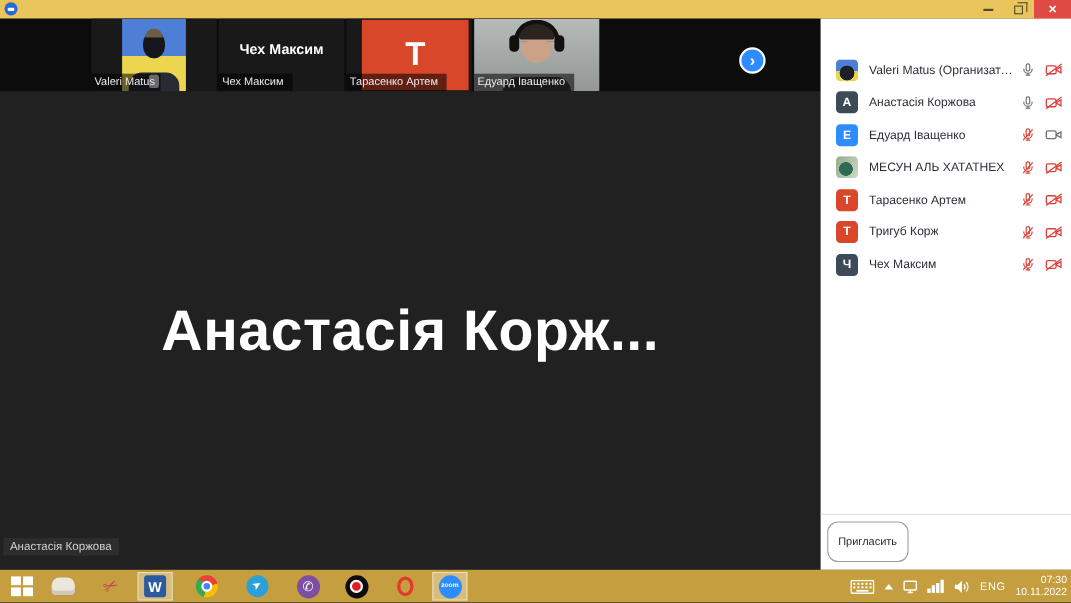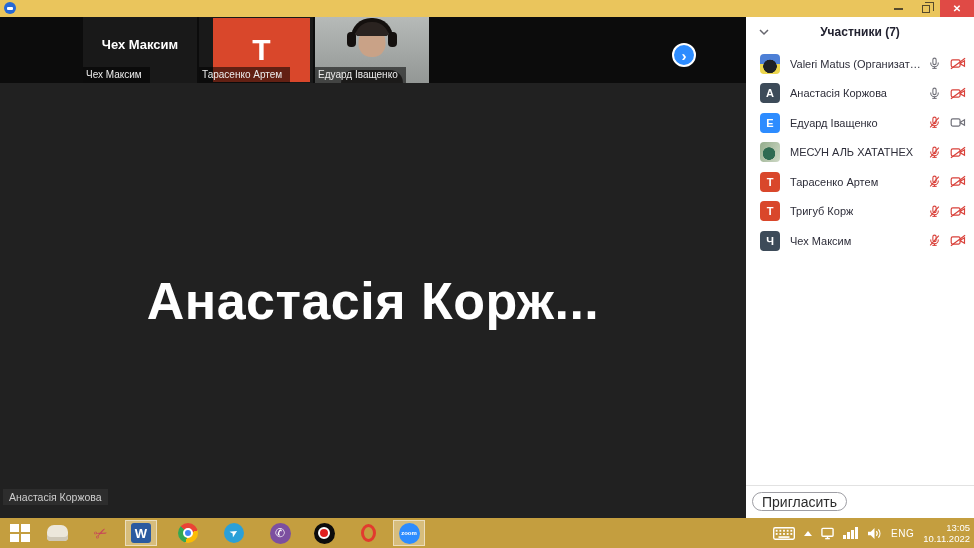--- a/index.html
+++ b/index.html
@@ -55,21 +55,21 @@
   #panel-title { font-size:12px; font-weight:bold; color:#222230; }
   #plist { position:absolute; left:0; top:32px; right:0; }
   .prow { display:flex; align-items:center; height:29.5px; padding:0 8px 0 14px; }
   .avx { width:20px; height:20px; border-radius:4px; flex:none; display:flex; align-items:center; justify-content:center; color:#fff; font-size:11px; font-weight:bold; }
   .av-flag { background:radial-gradient(circle at 50% 62%, #1d2026 0 6.5px, rgba(0,0,0,0) 7px), linear-gradient(180deg,#4d7fd6 0 52%,#ecd64f 52% 100%); }
   .av-green { background:radial-gradient(circle at 45% 58%, #2f6b52 0 6px, rgba(0,0,0,0) 6.5px), linear-gradient(120deg,#93ac8b,#cfd9c6); }
   .pname { margin-left:10px; font-size:11px; color:#2e2e3a; white-space:nowrap; overflow:hidden; text-overflow:ellipsis; }
   .picons { margin-left:auto; display:flex; align-items:center; gap:9px; padding-left:6px; }
   .icw { display:inline-flex; }
   #panel-footer { position:absolute; left:0; right:0; bottom:7px; border-top:1px solid #e2e2e2; padding:6px 5px 0 6px; display:flex; gap:7px; align-items:center; }
-  .pbtn { height:19px; background:#fff; border:1px solid #9e9ea4; border-radius:10px; font-size:14px; color:#2b2b2b; padding:0 9px; font-family:"Liberation Sans",sans-serif; cursor:pointer; white-space:nowrap; }
+  .pbtn { height:37px; background:#fff; border:1px solid #9e9ea4; border-radius:10px; font-size:10px; color:#2b2b2b; padding:0 9px; font-family:"Liberation Sans",sans-serif; cursor:pointer; white-space:nowrap; }
 
   
   #taskbar { position:absolute; left:0; top:518px; width:974px; height:30px; background:#c49e3f; }
   .tb-slot { position:absolute; top:2px; width:32px; height:26px; display:flex; align-items:center; justify-content:center; cursor:pointer; }
   .tb-slot.hl { background:rgba(255,255,255,.32); border:1px solid rgba(255,255,255,.5); }
   .ic-win { display:grid; grid-template-columns:9px 9px; grid-template-rows:8px 8px; gap:1.5px; }
   .ic-win i { background:#fff; }
   .ic-pale { width:21px; height:16px; background:#ece7db; border-radius:7px 7px 4px 4px; box-shadow:inset 0 -4px 0 #cfc8b8; }
   .ic-scissors { font-size:16px; color:#c84758; transform:rotate(-25deg); }
   .ic-word { width:20px; height:20px; background:#2b5aa0; border-radius:3px; color:#fff; font-weight:bold; font-size:13px; display:flex; align-items:center; justify-content:center; }
@@ -103,20 +103,29 @@
       <div class="wc wc-rest">
           <i></i>
         </div>
       <div class="wc wc-close">✕</div>
     </div>
   </div>
 
   <div id="strip">
     <div id="tiles">
         <div class="tile">
+          <div class="flagvid">
+            <div class="fv-head"></div>
+            <div class="fv-body"></div>
+          </div>
+          <div class="tile-label">
+            <span>Valeri Matus</span>
+          </div>
+        </div>
+        <div class="tile">
           <div class="tile-name-big">Чех Максим</div>
           <div class="tile-label">
             <span class="icw">Чех Максим</span>
             <span></span>
           </div>
         </div>
         <div class="tile">
           <div class="tile-letter" style="background:#d9472b">T</div>
           <div class="tile-label">
             <span class="icw">Тарасенко Артем</span>
@@ -140,26 +149,20 @@
       </div>
     <button id="next-btn">›</button>
   </div>
 
   <div id="stage">
     <div id="speaker-name">Анастасія Корж...</div>
     <div id="self-label">Анастасія Коржова</div>
   </div>
 
   <aside id="panel">
-    <div id="panel-header">
-      <svg id="panel-chevron" viewBox="0 0 12 12">
-          <polyline points="2,4 6,8 10,4" fill="none" stroke="#66666e" stroke-width="1.5"></polyline>
-        </svg>
-      <span id="panel-title">Участники (7)</span>
-    </div>
     <div id="plist">
         <div class="prow">
           <div class="avx av-flag"></div>
           <span class="pname">Valeri Matus (Организатор, я)</span>
           <span class="picons">
             <span class="icw">
               <svg width="13" height="13" viewBox="0 0 24 24" fill="none" stroke="#6f6f78" stroke-width="2">
                 <rect x="9" y="2" width="6" height="12" rx="3"></rect>
                 <path d="M5 10v1a7 7 0 0 0 14 0v-1"></path>
                 <line x1="12" y1="18" x2="12" y2="21"></line>
@@ -380,19 +383,19 @@
           <i style="height:7px"></i>
           <i style="height:9.5px"></i>
           <i style="height:12px"></i>
         </span>
       <svg width="15" height="13" viewBox="0 0 16 14">
           <path d="M1 5h3l4-4v12l-4-4H1z" fill="#fff"></path>
           <path d="M10 4.5a4 4 0 0 1 0 5M12.2 2.5a7 7 0 0 1 0 9" stroke="#fff" stroke-width="1.3" fill="none"></path>
         </svg>
       <span id="tray-lang">ENG</span>
       <div id="tray-clock">
-        <div>13:05</div>
+        <div>07:30</div>
         <div>10.11.2022</div>
       </div>
     </div>
   </div>
 
 </div>
 
 </body></html>

